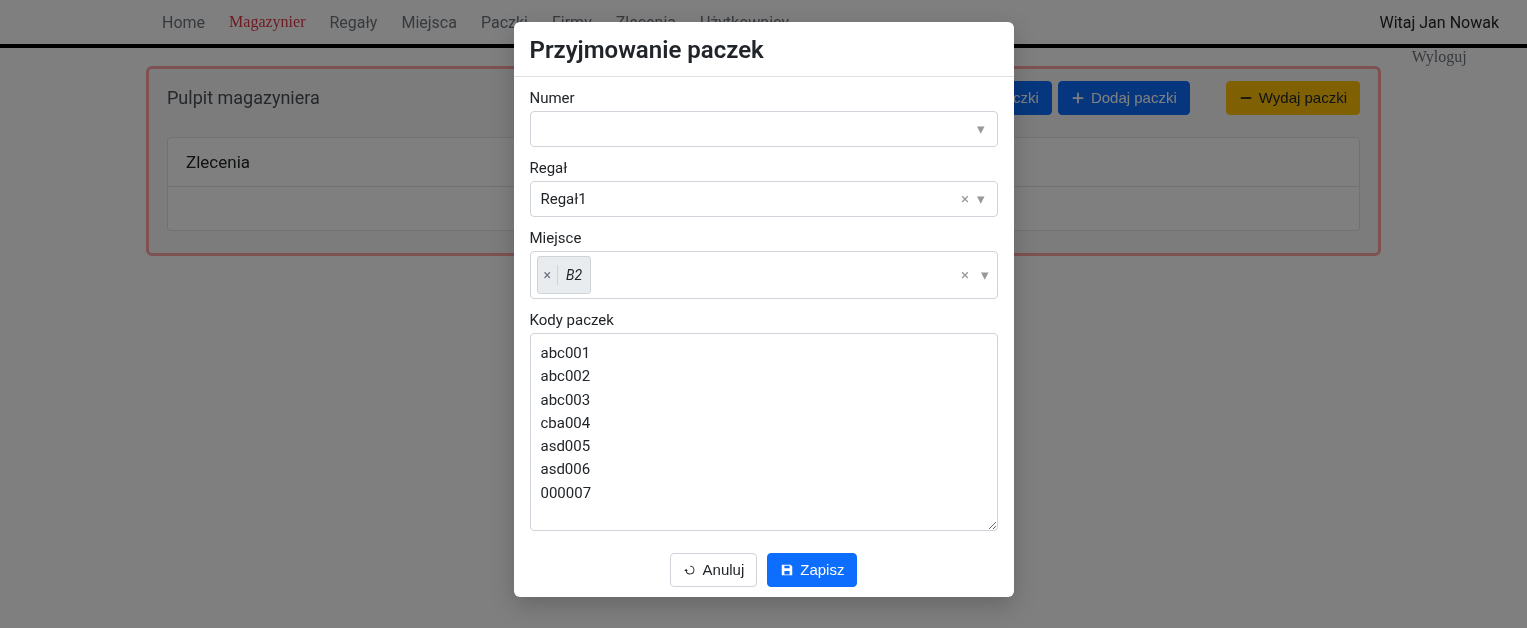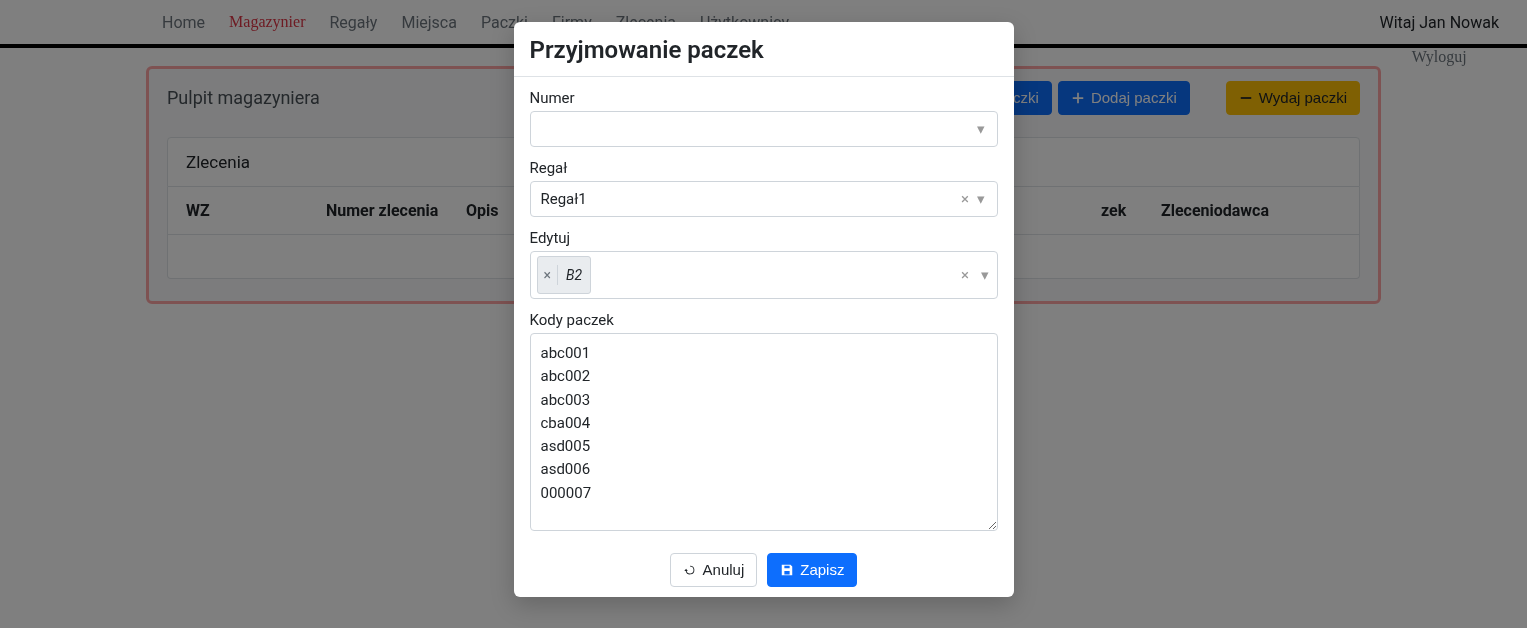--- a/index.html
+++ b/index.html
@@ -216,27 +216,20 @@
       </button>
       <button class="btn btn-warning">
         <svg viewBox="0 0 16 16" fill="currentColor">
             <path d="M2 7h12v2H2z"></path>
           </svg>
         <span>Wydaj paczki</span>
       </button>
     </div>
     <div class="card-body">
       <div class="tabs">Zlecenia</div>
-      <div class="thead">
-        <div class="th-wz">WZ</div>
-        <div class="th-num">Numer zlecenia</div>
-        <div class="th-opis">Opis</div>
-        <div class="th-zek">zek</div>
-        <div class="th-zlec">Zleceniodawca</div>
-      </div>
       <div class="tbody-empty"></div>
     </div>
   </div>
 </div>
 
 <div class="overlay">
   <div class="modal">
     <div class="modal-header">Przyjmowanie paczek</div>
     <div class="modal-body">
 
@@ -246,21 +239,21 @@
         <span class="caret" style="margin-left:auto">▾</span>
       </div>
 
       <label class="form-label">Regał</label>
       <div class="select2">
         <span>Regał1</span>
         <span class="clear">×</span>
         <span class="caret">▾</span>
       </div>
 
-      <label class="form-label">Edytuj</label>
+      <label class="form-label">Miejsce</label>
       <div class="select2-multi">
         <span class="tag">
           <span class="x">×</span>
           <span class="lbl">B2</span>
         </span>
         <span class="clear">×</span>
         <span class="caret">▾</span>
       </div>
 
       <label class="form-label">Kody paczek</label>

